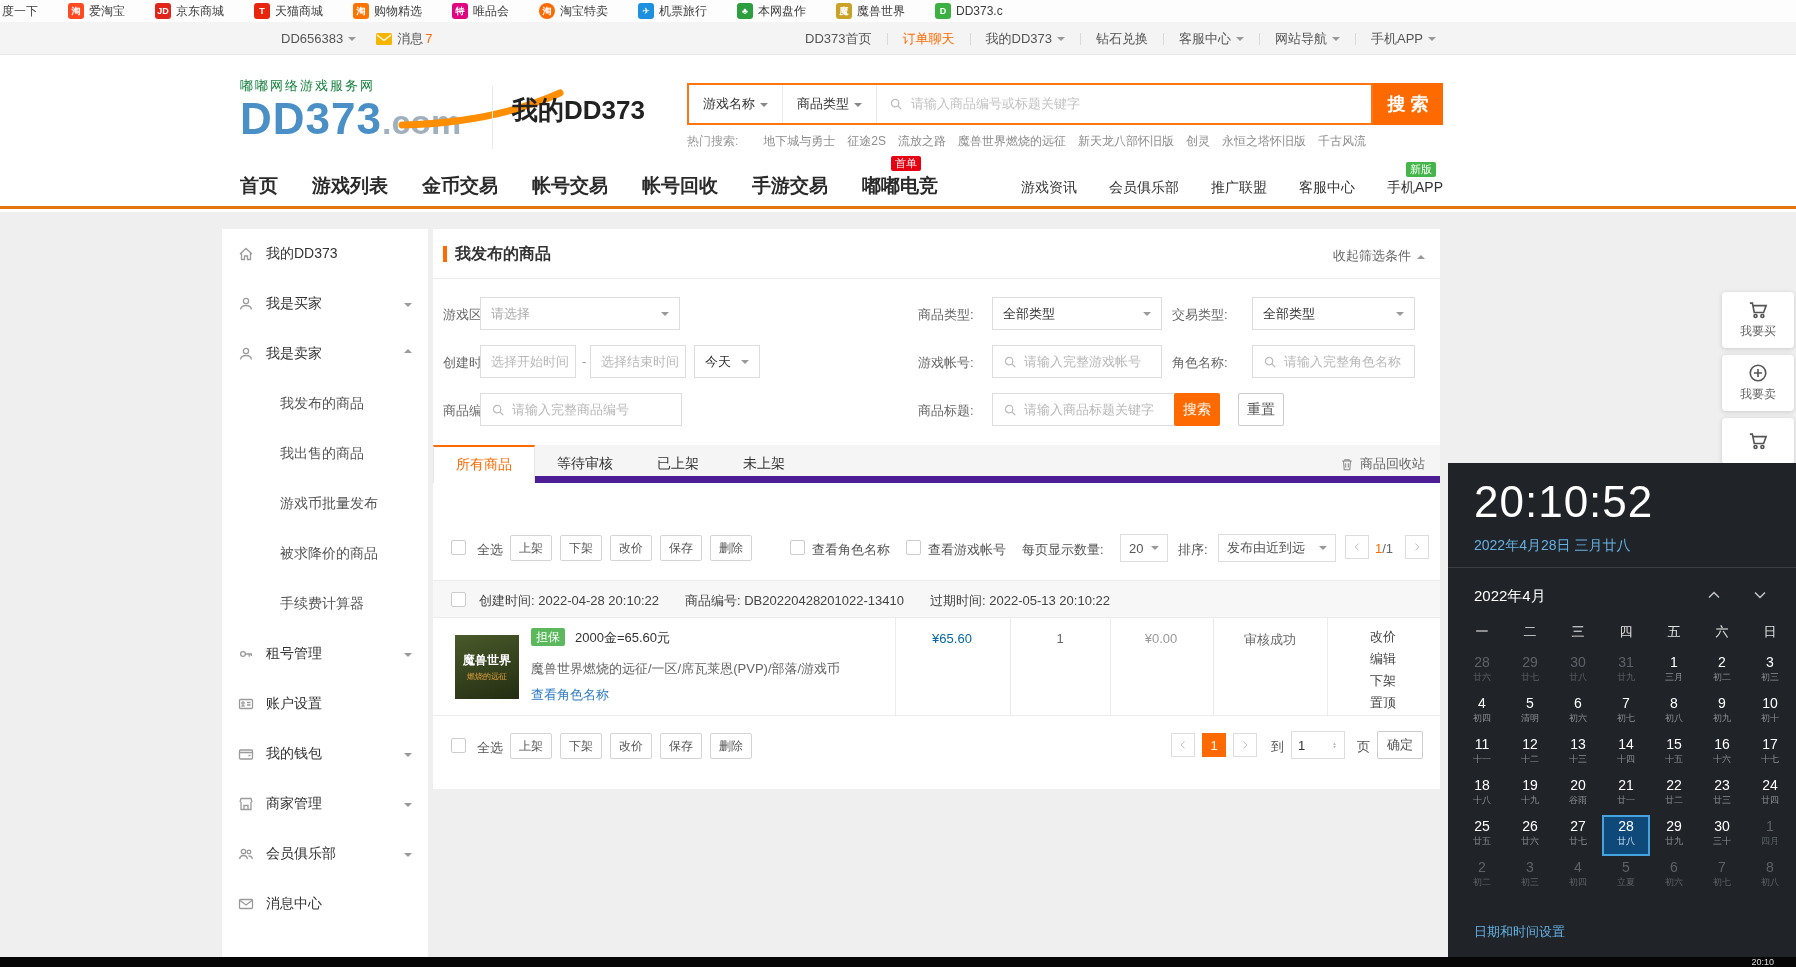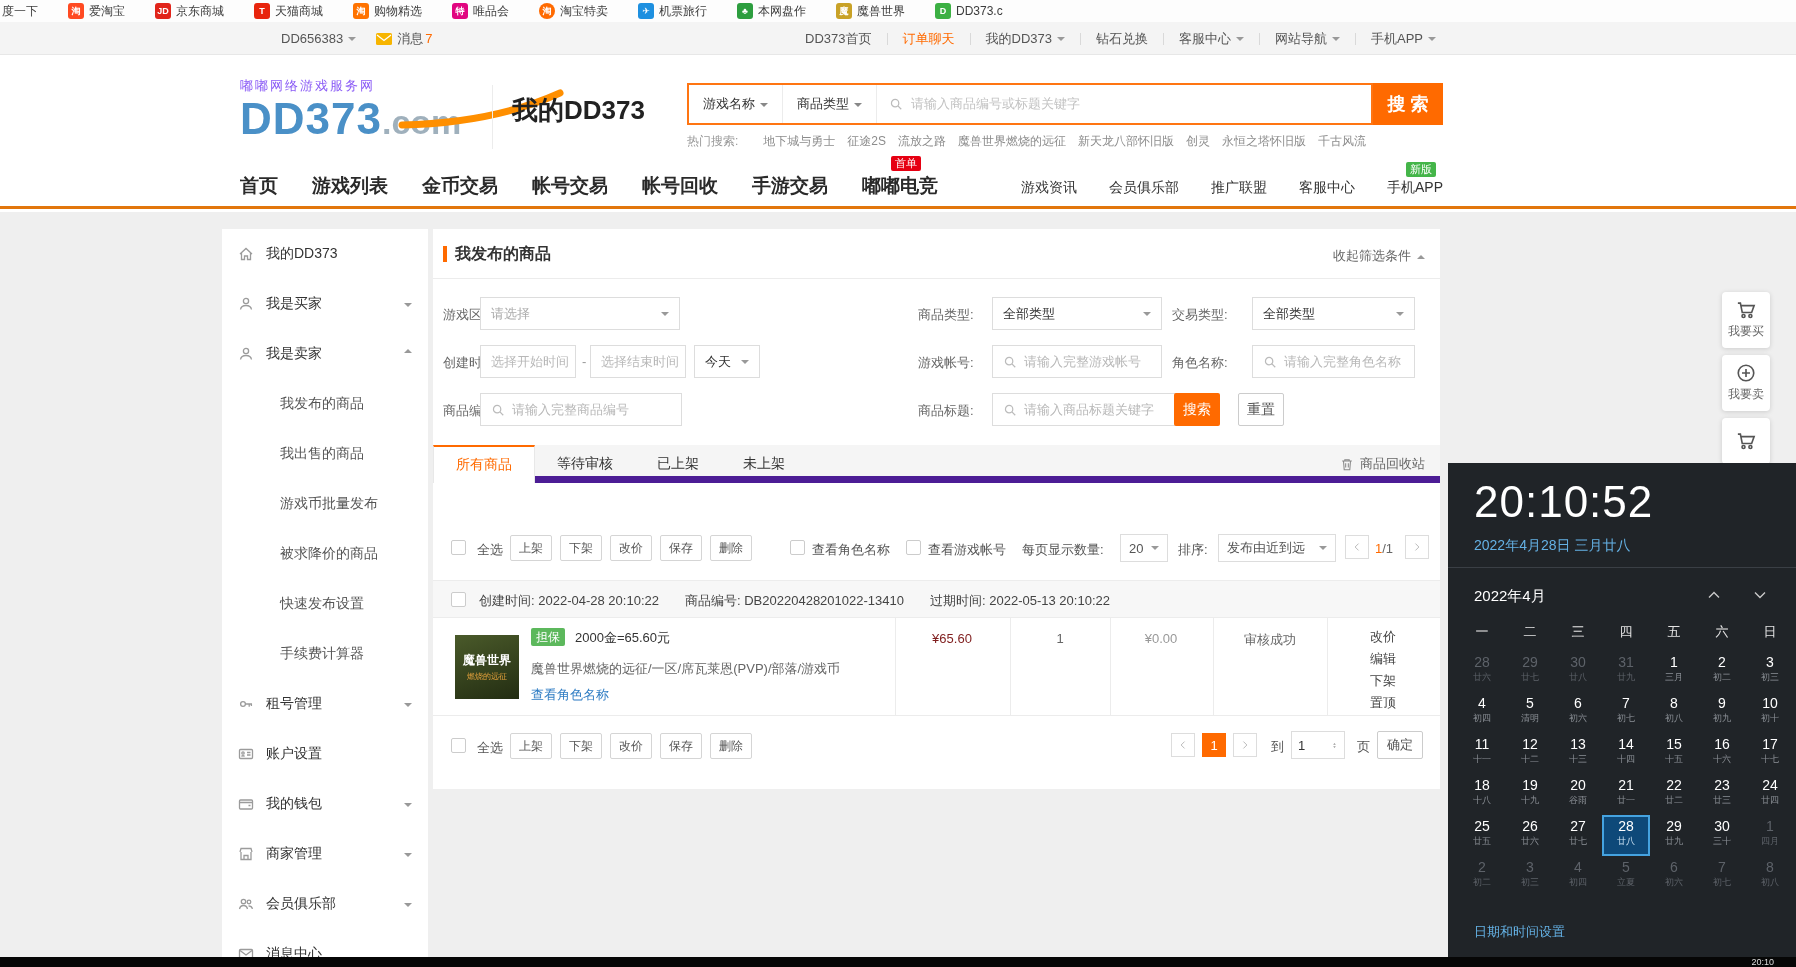--- a/index.html
+++ b/index.html
@@ -24,21 +24,21 @@
   .ubar-right .uitem:not(:first-of-type)::before{content:"";width:1px;height:12px;background:#d9d9d9;margin:0 15px;display:inline-block}
   .accent{color:#ff6a00}
   .cnt{color:#ff6a00;margin-left:2px}
   .tri{display:none}
   .tri.down{display:inline-block;width:0;height:0;border:4px solid transparent;border-top-color:#999;margin:5px 0 0 5px}
   .mailf{width:16px;height:12px;margin-right:5px}
 
   
   .hdr{position:absolute;top:55px;left:0;width:100%;height:154px;background:#fff;border-bottom:3px solid #e2760c}
   .logo{position:absolute;left:240px;top:22px;width:260px}
-  .logo-top{font-size:13px;color:#8b5cf6;letter-spacing:2px}
+  .logo-top{font-size:13px;color:#15803d;letter-spacing:2px}
   .logo-word{font-size:44px;font-weight:bold;color:#4a90c7;line-height:48px;letter-spacing:1px}
   .logo-dom{font-size:34px;color:#9fb0bc;font-weight:bold}
   .logo-swoosh{position:absolute;left:158px;top:10px;width:170px;height:44px}
   .vdiv{position:absolute;left:492px;top:30px;width:1px;height:64px;background:#ececec}
   .ptitle{position:absolute;left:512px;top:38px;font-size:26px;font-weight:bold;color:#222}
   .sbox{position:absolute;left:687px;top:28px;width:686px;height:42px;border:2px solid #ff7512;background:#fff;display:flex;align-items:center}
   .sseg{height:100%;padding:0 14px;display:flex;align-items:center;font-size:13px;color:#333;border-right:1px solid #ececec;cursor:pointer;white-space:nowrap}
   .sseg .tri.down{border-top-color:#888}
   .sinput{flex:1;display:flex;align-items:center;gap:8px;padding:0 12px;font-size:13px;color:#c2c2c2;overflow:hidden;white-space:nowrap}
   .sico{width:14px;height:14px;color:#bbb;flex:none}
@@ -122,21 +122,21 @@
   .ops div{font-size:13px;color:#444;line-height:22px;cursor:pointer}
 
   .btool{position:absolute;left:0;top:501px;width:100%;height:40px}
   .goto{position:absolute;font-size:13px;color:#555}
   .gobox{position:absolute;width:54px;height:28px;border:1px solid #ddd;background:#fff;display:flex;align-items:center;padding:0 6px;font-size:13px;color:#333;justify-content:space-between}
   .spin{display:flex;flex-direction:column;gap:2px;color:#999}
   .spin svg{width:7px;height:5px}
   .okbtn{position:absolute;width:46px;height:28px;border:1px solid #ccc;border-radius:2px;background:#fff;color:#555;font-size:13px;display:flex;align-items:center;justify-content:center;cursor:pointer}
 
   
-  .fw{position:absolute;left:1722px;width:48px;background:#fff;border-radius:4px;box-shadow:0 1px 5px rgba(0,0,0,.15);display:flex;flex-direction:column;align-items:center;justify-content:center;gap:3px;z-index:10;cursor:pointer}
+  .fw{position:absolute;left:1722px;width:72px;background:#fff;border-radius:4px;box-shadow:0 1px 5px rgba(0,0,0,.15);display:flex;flex-direction:column;align-items:center;justify-content:center;gap:3px;z-index:10;cursor:pointer}
   .fw .ico{width:20px;height:20px;color:#555}
   .fw .fwlabel{font-size:12px;color:#666}
   .fw .fwlabel:empty{display:none}
 
   
   .cal{position:absolute;left:1448px;top:463px;width:348px;height:494px;background:#202428;z-index:50;color:#fff}
   .cal-time{position:absolute;left:26px;top:14px;font-size:44px;font-weight:300;color:#fff;letter-spacing:1px}
   .cal-date{position:absolute;left:26px;top:74px;font-size:14px;color:#64b1e4;cursor:pointer}
   .cal-hr{position:absolute;left:0;top:104px;width:100%;height:1px;background:#3a3f45}
   .cal-month{position:absolute;left:26px;top:124px;font-size:15px;color:#fff;cursor:pointer}
@@ -440,25 +440,20 @@
         <span class="slabel">游戏币批量发布</span>
         <span class="scaret"></span>
       </div>
 
       <div class="srow child">
 
         <span class="slabel">被求降价的商品</span>
         <span class="scaret"></span>
       </div>
 
-      <div class="srow child">
-
-        <span class="slabel">快速发布设置</span>
-        <span class="scaret"></span>
-      </div>
 
       <div class="srow child">
 
         <span class="slabel">手续费计算器</span>
         <span class="scaret"></span>
       </div>
 
       <div class="srow">
         <span class="ico sideico">
           <svg viewBox="0 0 16 16" fill="none" stroke="currentColor" stroke-width="1.3">
@@ -700,21 +695,21 @@
       <div class="vb" style="left:780px"></div>
       <div class="vb" style="left:894px"></div>
       <div class="thumb">
         <span class="t1">魔兽世界</span>
         <span class="t2">燃烧的远征</span>
       </div>
       <span class="gbadge">担保</span>
       <span class="ptitle2">2000金=65.60元</span>
       <span class="pdesc">魔兽世界燃烧的远征/一区/席瓦莱恩(PVP)/部落/游戏币</span>
       <span class="plink">查看角色名称</span>
-      <span class="pcell" style="left:519px;top:13px;color:#7f1d1d">¥65.60</span>
+      <span class="pcell" style="left:519px;top:13px;color:#0369a1">¥65.60</span>
       <span class="pcell" style="left:627px;top:13px;color:#666">1</span>
       <span class="pcell" style="left:728px;top:13px;color:#999">¥0.00</span>
       <span class="pcell" style="left:837px;top:13px;color:#666">审核成功</span>
       <div class="ops">
 
       <div><span>改价</span></div>
           <div><span>编辑</span></div>
           <div><span>下架</span></div>
           <div><span>置顶</span></div>
         </div>

